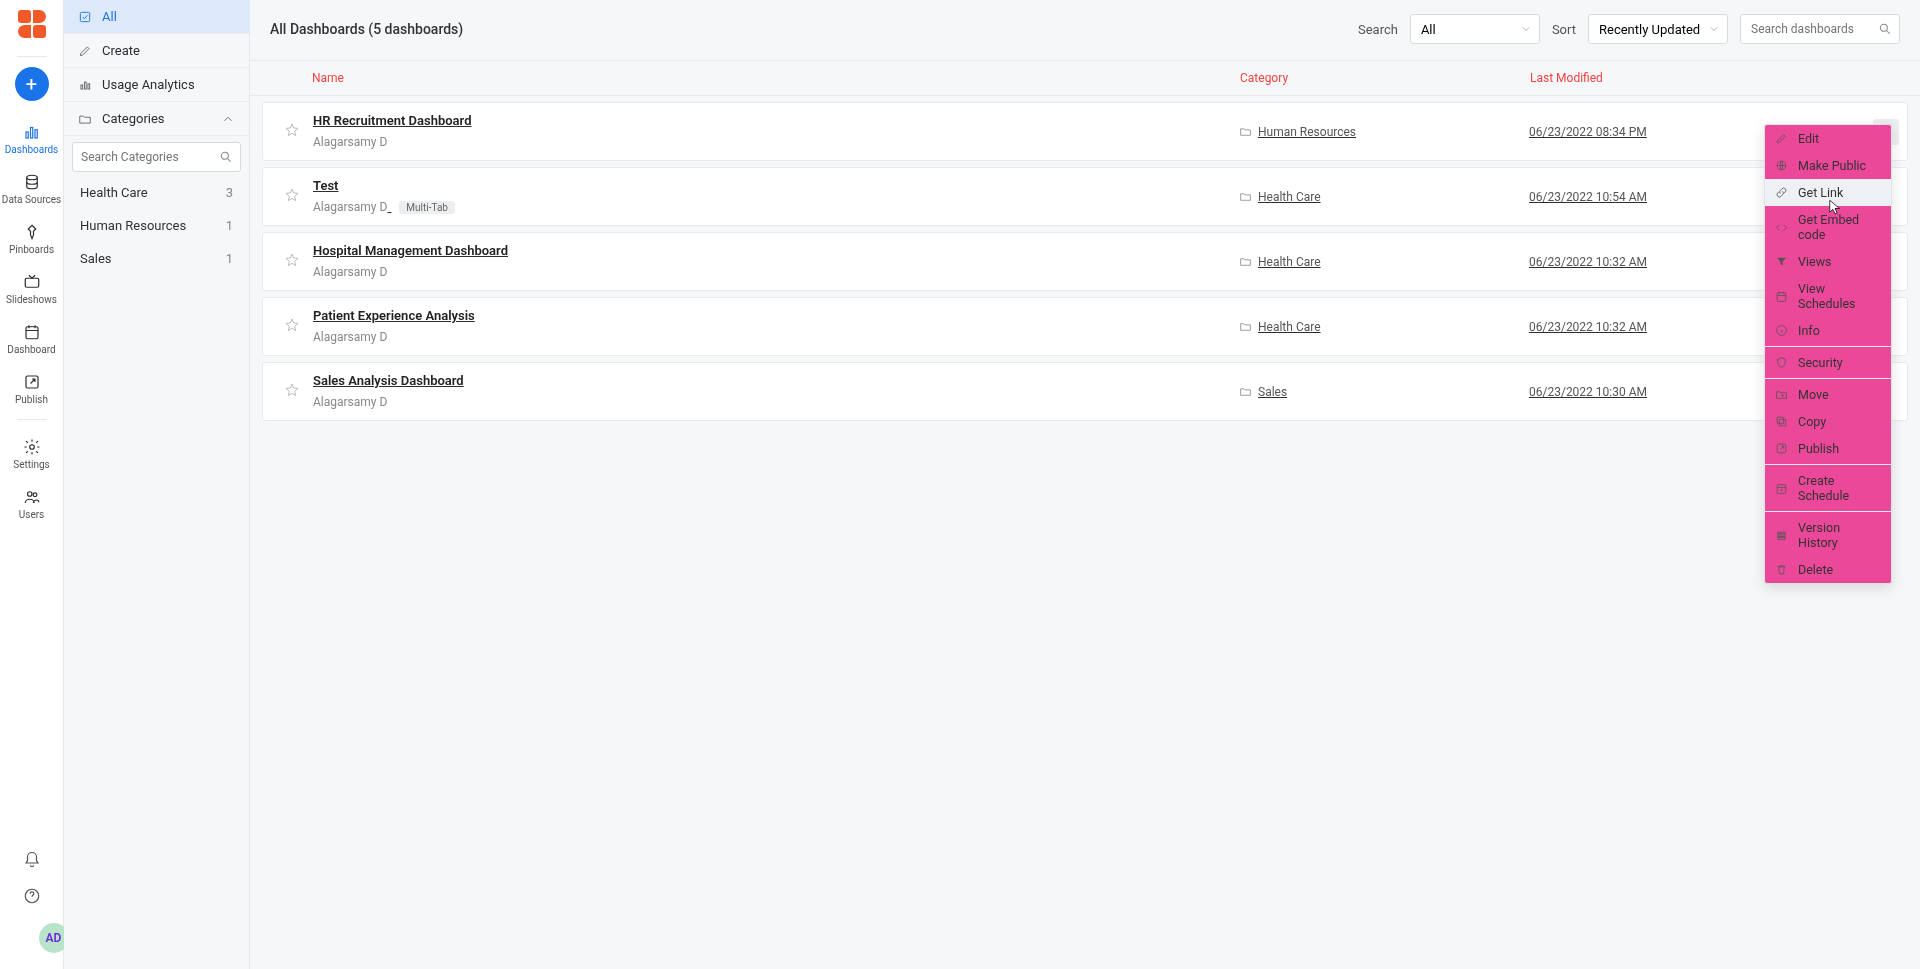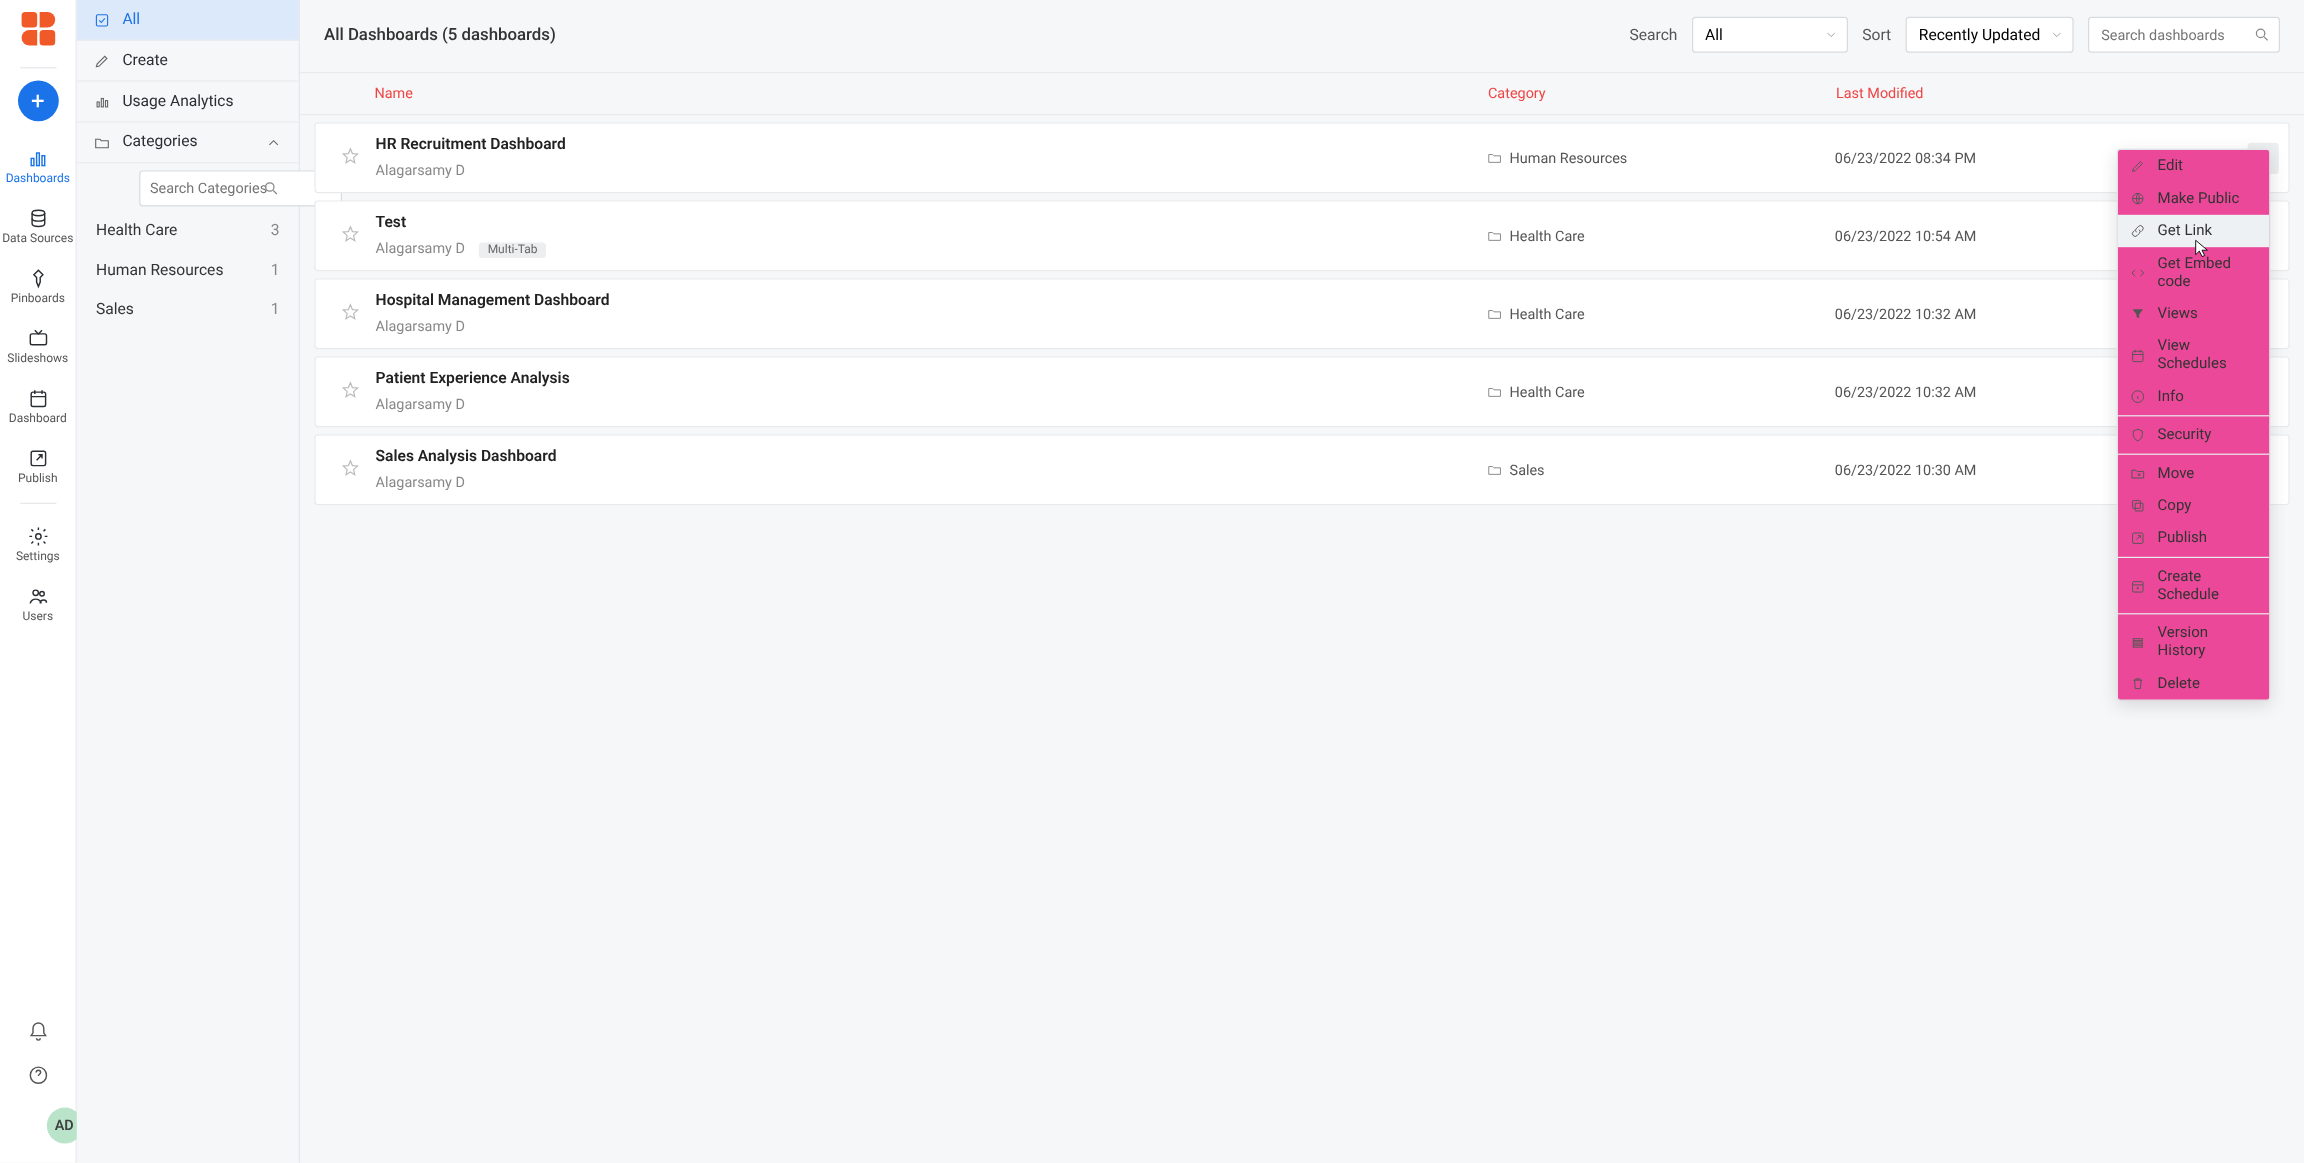--- a/index.html
+++ b/index.html
@@ -14,32 +14,32 @@
   .rail hr { width: 30px; border: none; border-top: 1px solid #e5e7eb; margin: 4px 0 10px; }
   .fab { width: 34px; height: 34px; border-radius: 50%; background: #1a73e8; color: #fff; display: flex; align-items: center; justify-content: center; font-size: 20px; margin-bottom: 14px; cursor: pointer; }
   .rail-item { width: 64px; padding: 8px 0 10px; text-align: center; cursor: pointer; }
   .rail-item.active { color: #1a73e8; }
   .rail-item svg { width: 18px; height: 18px; stroke: currentColor; fill: none; stroke-width: 1.6; display: block; margin: 0 auto 3px; }
   .rail-item.active svg { stroke: #1a73e8; }
   .rail-item span { font-size: 10px; color: #555; display: block; }
   .rail-item.active span { color: #1a73e8; }
   .rail-spacer { flex: 1; }
   .rail-bottom { padding-bottom: 16px; display: flex; flex-direction: column; align-items: center; gap: 18px; }
-  .avatar { width: 30px; height: 30px; border-radius: 50%; background: #b9e4c9; color: #404040; font-size: 12px; font-weight: 600; display: flex; align-items: center; justify-content: center; margin-left: 44px; }
+  .avatar { width: 30px; height: 30px; border-radius: 50%; background: #b9e4c9; color: #6d28d9; font-size: 12px; font-weight: 600; display: flex; align-items: center; justify-content: center; margin-left: 44px; }
   .icon-btn { width: 18px; height: 18px; stroke: #555; fill: none; stroke-width: 1.6; cursor: pointer; }
   
   
   .sidebar { width: 186px; background: #f6f7f8; border-right: 1px solid #e5e7eb; display: flex; flex-direction: column; }
   .sb-row { display: flex; align-items: center; gap: 10px; padding: 9px 14px; font-size: 13px; cursor: pointer; border-bottom: 1px solid #ececee; }
   .sb-row svg { width: 14px; height: 14px; stroke: #666; fill: none; stroke-width: 1.6; flex-shrink: 0; }
   .sb-row.active { background: #dce9fb; color: #1a73e8; }
   .sb-row.active svg { stroke: #1a73e8; }
   .sb-row .chev { margin-left: auto; }
   .sb-search { margin: 6px 8px 4px; position: relative; }
-  .sb-search input { width: 100%; height: 30px; border: 1px solid #d8dbde; border-radius: 3px; padding: 0 28px 0 8px; font-size: 12px; margin-left: 44px; }
+  .sb-search input { width: 100%; height: 30px; border: 1px solid #d8dbde; border-radius: 3px; padding: 0 28px 0 8px; font-size: 12px; }
   .sb-search svg { position: absolute; right: 8px; top: 8px; width: 14px; height: 14px; stroke: #888; fill: none; stroke-width: 1.8; }
   .cat-item { display: flex; justify-content: space-between; padding: 9px 16px; font-size: 13px; cursor: pointer; color: #333; }
   .cat-item .cnt { color: #888; }
   
   
   .main { flex: 1; display: flex; flex-direction: column; overflow: hidden; }
   .topbar { display: flex; align-items: center; padding: 14px 20px 16px; gap: 12px; }
   .page-title { font-size: 14px; color: #333; font-weight: 500; }
   .tb-spacer { flex: 1; }
   .tb-label { font-size: 13px; color: #555; }
@@ -50,21 +50,21 @@
   .search-box input { height: 30px; width: 160px; border: 1px solid #d8dbde; border-radius: 3px; padding: 0 28px 0 10px; font-size: 12px; }
   .search-box svg { position: absolute; right: 8px; top: 8px; width: 14px; height: 14px; stroke: #888; fill: none; stroke-width: 1.8; }
   
   .thead { display: flex; padding: 10px 20px; font-size: 12px; color: #ef4444; border-top: 1px solid #e8eaec; border-bottom: 1px solid #e8eaec; background: #f6f7f8; }
   .col-star { width: 42px; }
   .col-name { flex: 1; }
   .col-cat { width: 290px; }
   .col-mod { width: 300px; }
   .col-act { width: 70px; }
   
-  .rows { padding: 0 12px; overflow-y: auto; }
+  .rows { padding: 0 12px; overflow-y: auto; text-decoration: underline; }
   .row { display: flex; align-items: center; background: #fff; border: 1px solid #e8eaec; border-radius: 3px; margin-top: 6px; padding: 10px 8px; position: relative; }
   .row .star { width: 42px; text-align: center; }
   .row .star svg { width: 16px; height: 16px; stroke: #bbb; fill: none; stroke-width: 1.5; cursor: pointer; }
   .row .namecell { flex: 1; }
   .row .title { font-size: 13px; font-weight: 600; color: #222; margin-bottom: 3px; }
   .row .author { font-size: 12px; color: #888; display: inline-block; }
   .row .tag { display: inline-block; font-size: 10px; background: #eceef0; color: #666; padding: 1px 7px; border-radius: 3px; margin-left: 8px; text-align: center; }
   .row .catcell { width: 290px; font-size: 12px; color: #555; display: flex; align-items: center; gap: 6px; }
   .row .catcell svg { width: 13px; height: 13px; stroke: #888; fill: none; stroke-width: 1.5; }
   .row .modcell { width: 300px; font-size: 12px; color: #555; }

